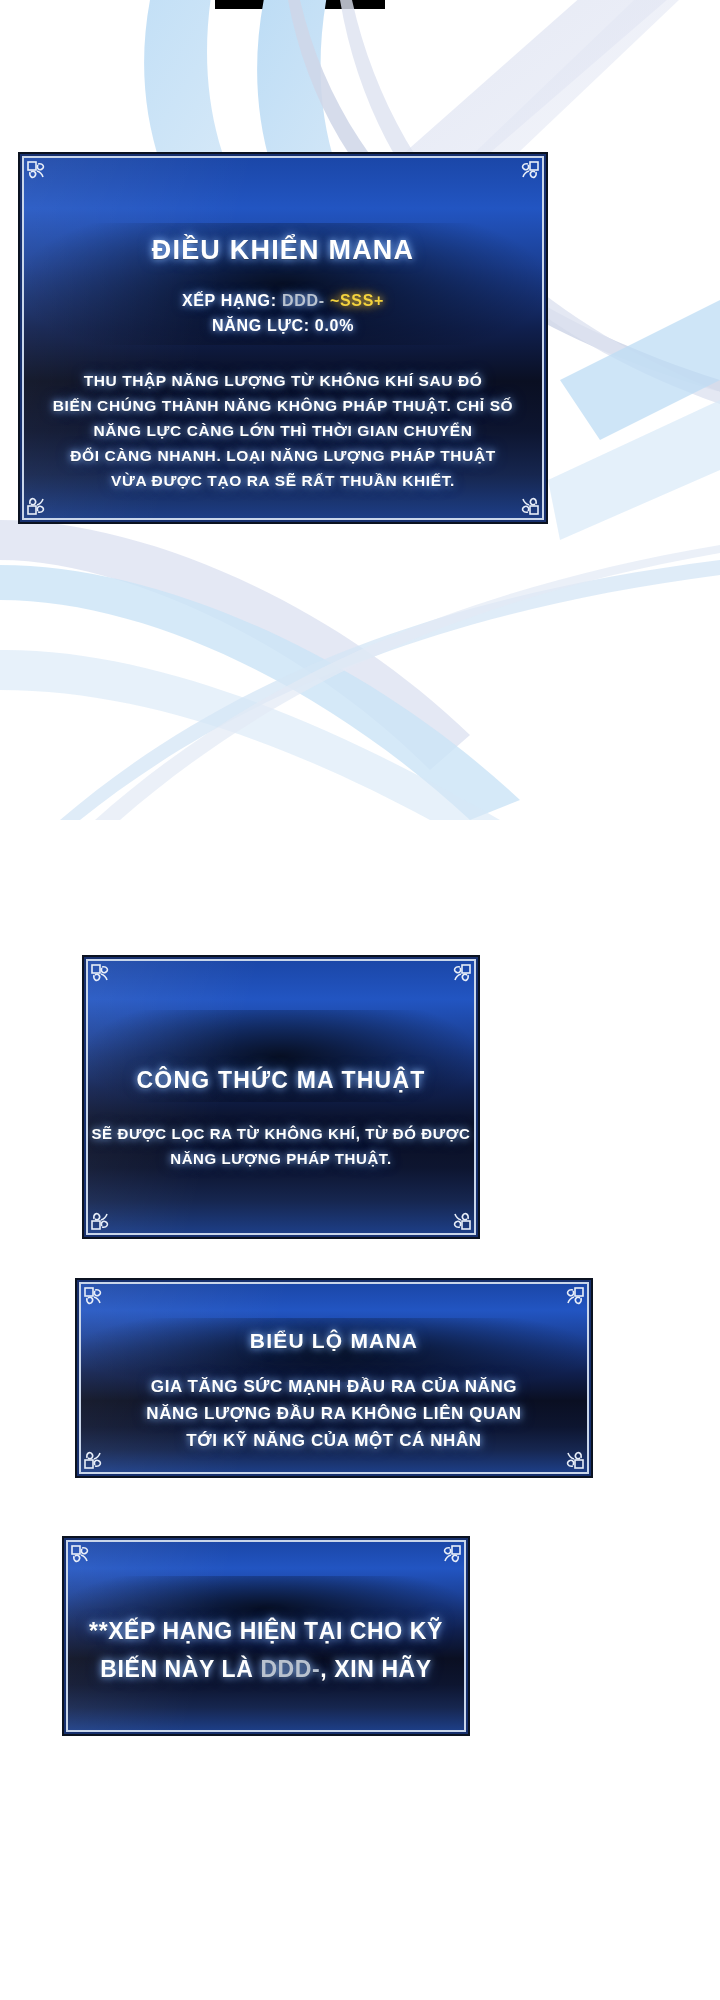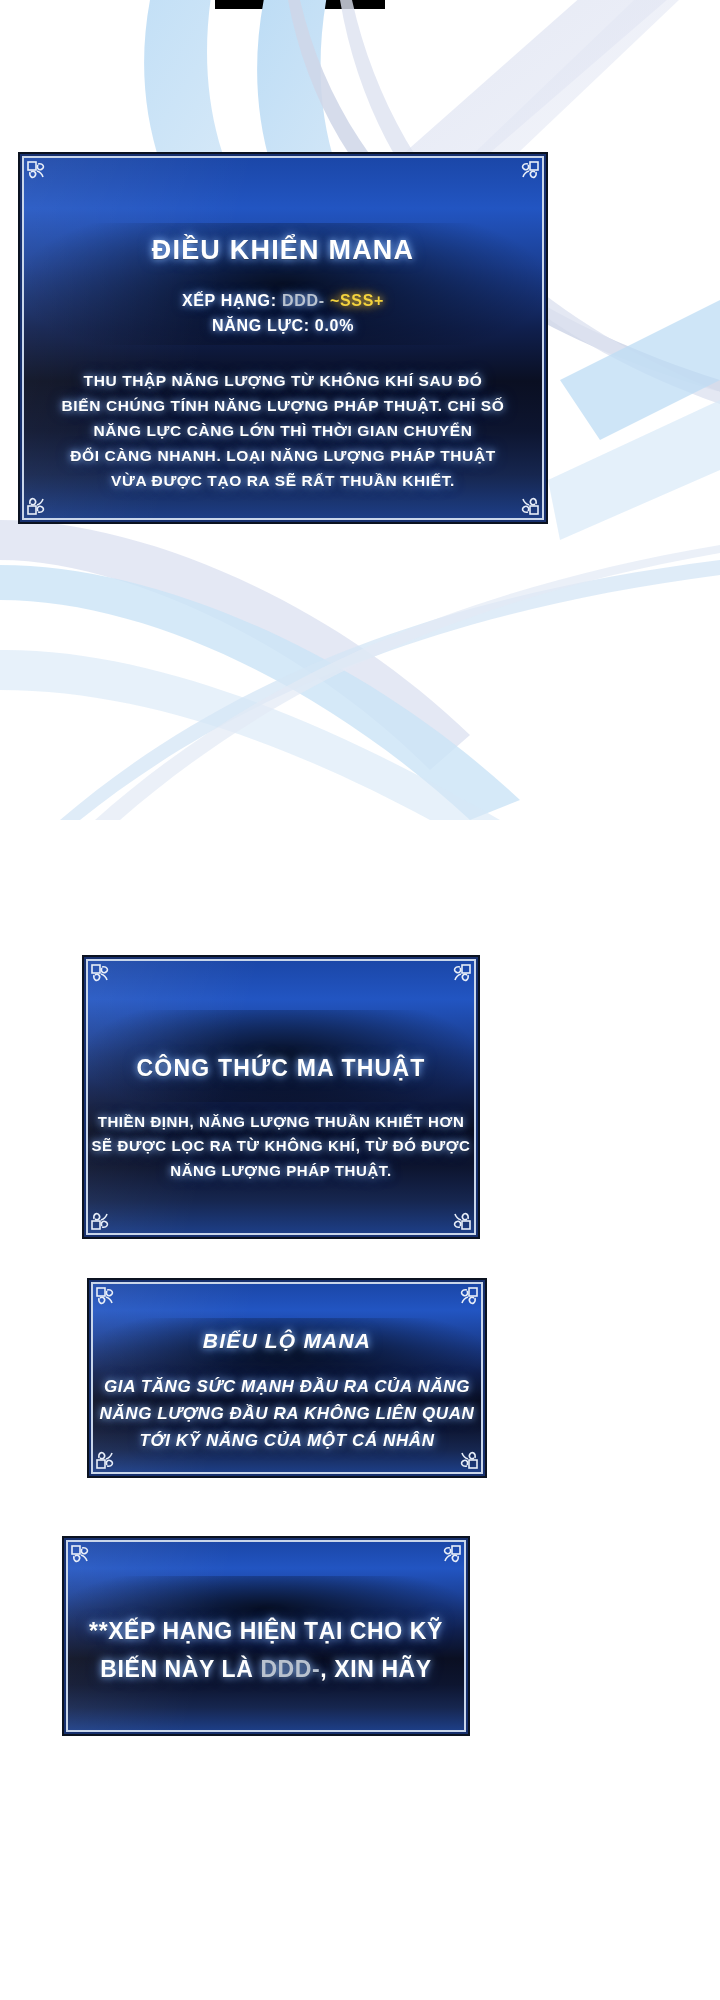--- a/index.html
+++ b/index.html
@@ -99,21 +99,21 @@
   
   #panel1{left:18px;top:152px;width:530px;height:372px;}
   #panel1 .p-title{font-size:27px;margin-top:52px;}
   #panel1 .p-stats{font-size:16px;margin-top:22px;line-height:25px;}
   #panel1 .p-body{font-size:15.5px;line-height:25px;margin-top:30px;}
 
   #panel2{left:82px;top:955px;width:398px;height:284px;}
   #panel2 .p-title{font-size:23px;margin-top:44px;}
   #panel2 .p-body{font-size:15px;line-height:24.5px;margin-top:28px;}
 
-  #panel3{left:87px;top:1278px;width:400px;height:200px;font-style:italic;}
+  #panel3{left:75px;top:1278px;width:518px;height:200px;}
   #panel3 .p-title{font-size:21px;margin-top:26px;}
   #panel3 .p-body{font-size:17px;line-height:27px;margin-top:20px;}
 
   #panel4{left:62px;top:1536px;width:408px;height:200px;}
   #panel4 .p-body{font-size:23px;line-height:38px;margin-top:28px;}
   #panel4 .rank-low{color:#b9c2cf;}
 </style>
 </head>
 <body>
 
@@ -212,21 +212,21 @@
           <span class="rank-high">~SSS+</span>
         </div>
         <div>
           <span>NĂNG LỰC:</span>
           <span>0.0%</span>
         </div>
       </div>
 
       <div class="p-body">
         <div>THU THẬP NĂNG LƯỢNG TỪ KHÔNG KHÍ SAU ĐÓ</div>
-        <div>BIẾN CHÚNG TÍNH NĂNG LƯỢNG PHÁP THUẬT. CHỈ SỐ</div>
+        <div>BIẾN CHÚNG THÀNH NĂNG KHÔNG PHÁP THUẬT. CHỈ SỐ</div>
         <div>NĂNG LỰC CÀNG LỚN THÌ THỜI GIAN CHUYỂN</div>
         <div>ĐỔI CÀNG NHANH. LOẠI NĂNG LƯỢNG PHÁP THUẬT</div>
         <div>VỪA ĐƯỢC TẠO RA SẼ RẤT THUẦN KHIẾT.</div>
       </div>
     </div>
   </div>
 
   <div class="panel" id="panel2">
     <div class="panel-inner">
       <span class="corner tl">
@@ -265,21 +265,20 @@
           <rect x="3" y="3" width="8" height="8"></rect>
               <path d="M13 5 c5 -1 7 3 4 5 c-3 2 -6 -1 -4 -4"></path>
           <path d="M5 13 c-1 5 3 7 5 4 c2 -3 -1 -6 -4 -4"></path>
               <path d="M12 12 c3 1 5 3 6 6"></path>
         </g>
           </svg>
       </span>
 
       <div class="p-title">CÔNG THỨC MA THUẬT</div>
       <div class="p-body">
-        <div>THIỀN ĐỊNH, NĂNG LƯỢNG THUẦN KHIẾT HƠN</div>
         <div>SẼ ĐƯỢC LỌC RA TỪ KHÔNG KHÍ, TỪ ĐÓ ĐƯỢC</div>
         <div>NĂNG LƯỢNG PHÁP THUẬT.</div>
       </div>
     </div>
   </div>
 
   <div class="panel" id="panel3">
     <div class="panel-inner">
       <span class="corner tl">
         <svg viewBox="0 0 30 30" width="30" height="30">

